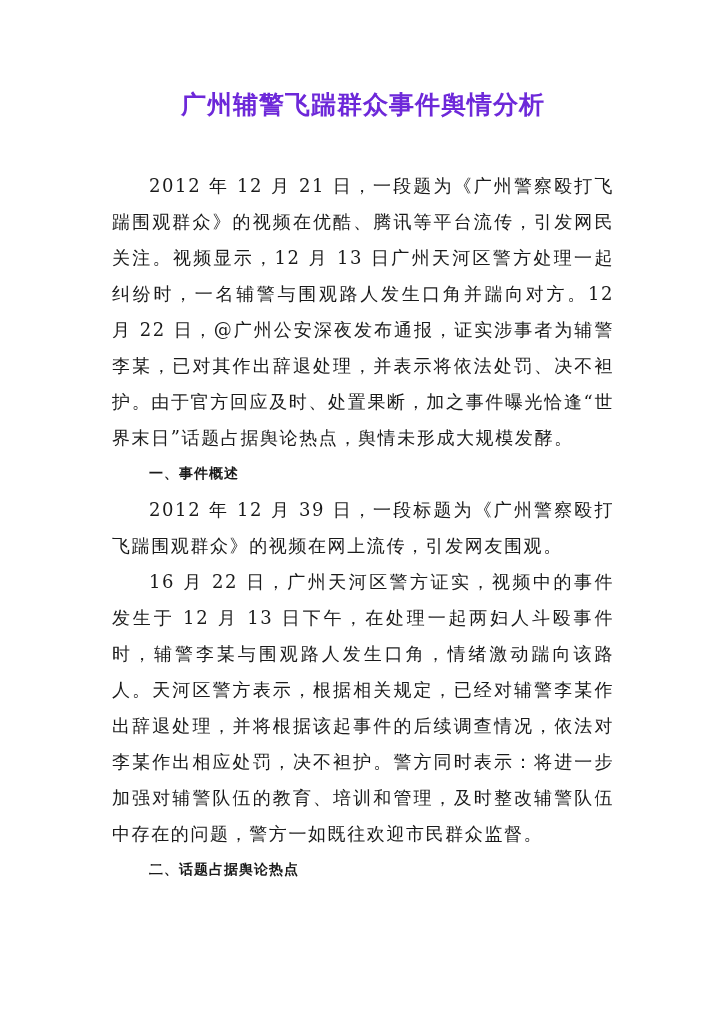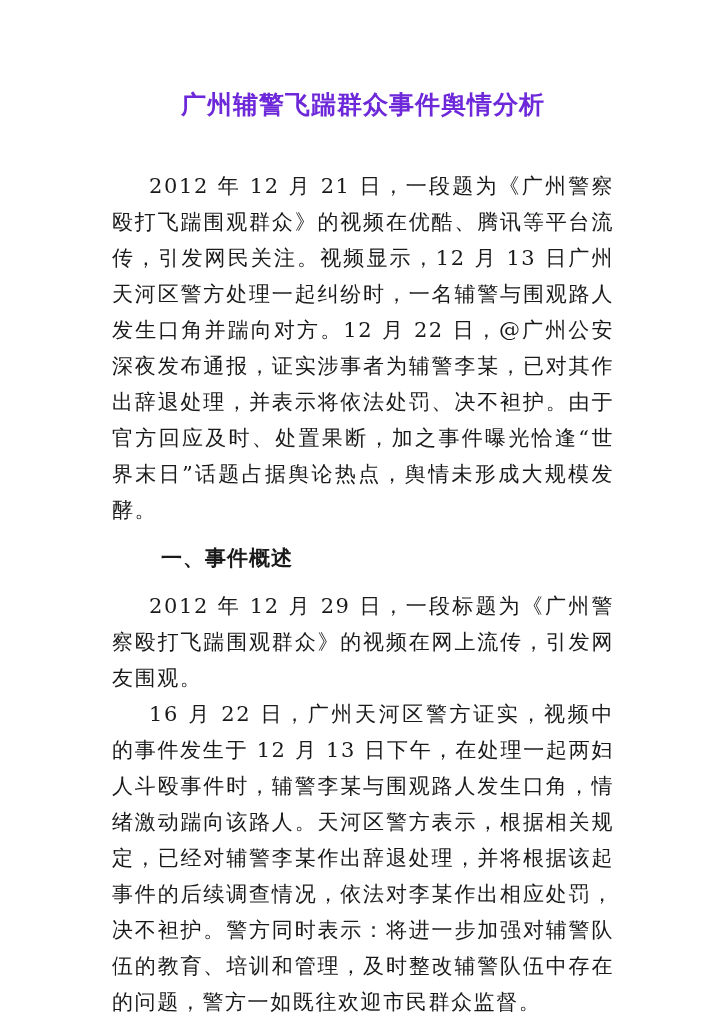--- a/index.html
+++ b/index.html
@@ -2,30 +2,30 @@
 <html><head>
 <meta charset="utf-8">
 <style>
   html, body { margin: 0; padding: 0; background: #ffffff; }
   body { width: 724px; height: 1024px; position: relative; overflow: hidden; }
   .page { position: absolute; left: 112px; top: 0; width: 502px; color: #1a1a1a;
           font-family: "DejaVu Serif", "Liberation Serif", serif; }
   .title { position: absolute; left: 0; width: 502px; top: 88px; text-align: center;
            font-size: 25px; font-weight: bold; letter-spacing: 1px; color: #6d28d9; }
   .body-text { position: absolute; top: 168px; left: 0; width: 502px; }
-  p { margin: 0; font-size: 21px; line-height: 36px; text-align: justify; text-indent: 37px;
+  p { margin: 0; font-size: 18px; line-height: 36px; text-align: justify; text-indent: 37px;
       letter-spacing: 1.6px; }
-  h2 { margin: 12px; font-size: 21px; line-height: 36px; font-weight: bold; text-indent: 37px;
-       font-family: Liberation Sans, sans-serif; letter-spacing: 1px; }
+  h2 { margin: 0; font-size: 14px; line-height: 36px; font-weight: bold; text-indent: 37px;
+       font-family: Liberation Serif, serif; letter-spacing: 1px; }
 </style>
 </head>
 <body>
 
 <div class="page">
   <div class="title">广州辅警飞踹群众事件舆情分析</div>
   <div class="body-text">
     <p>2012 年 12 月 21 日，一段题为《广州警察殴打飞踹围观群众》的视频在优酷、腾讯等平台流传，引发网民关注。视频显示，12 月 13 日广州天河区警方处理一起纠纷时，一名辅警与围观路人发生口角并踹向对方。12 月 22 日，@广州公安深夜发布通报，证实涉事者为辅警李某，已对其作出辞退处理，并表示将依法处罚、决不袒护。由于官方回应及时、处置果断，加之事件曝光恰逢“世界末日”话题占据舆论热点，舆情未形成大规模发酵。</p>
     <h2>一、事件概述</h2>
-    <p>2012 年 12 月 29 日，一段标题为《广州警察殴打飞踹围观群众》的视频在网上流传，引发网友围观。</p>
+    <p>2012 年 12 月 39 日，一段标题为《广州警察殴打飞踹围观群众》的视频在网上流传，引发网友围观。</p>
     <p>16 月 22 日，广州天河区警方证实，视频中的事件发生于 12 月 13 日下午，在处理一起两妇人斗殴事件时，辅警李某与围观路人发生口角，情绪激动踹向该路人。天河区警方表示，根据相关规定，已经对辅警李某作出辞退处理，并将根据该起事件的后续调查情况，依法对李某作出相应处罚，决不袒护。警方同时表示：将进一步加强对辅警队伍的教育、培训和管理，及时整改辅警队伍中存在的问题，警方一如既往欢迎市民群众监督。</p>
     <h2>二、话题占据舆论热点</h2>
   </div>
 </div>
 
 </body></html>

